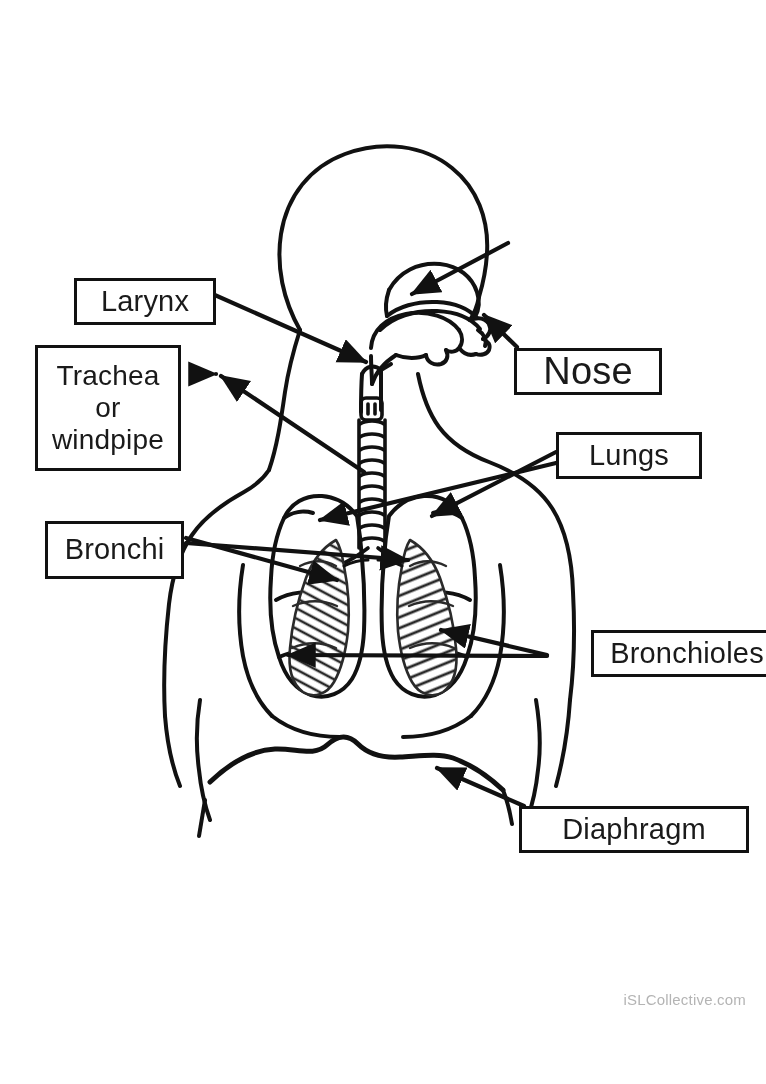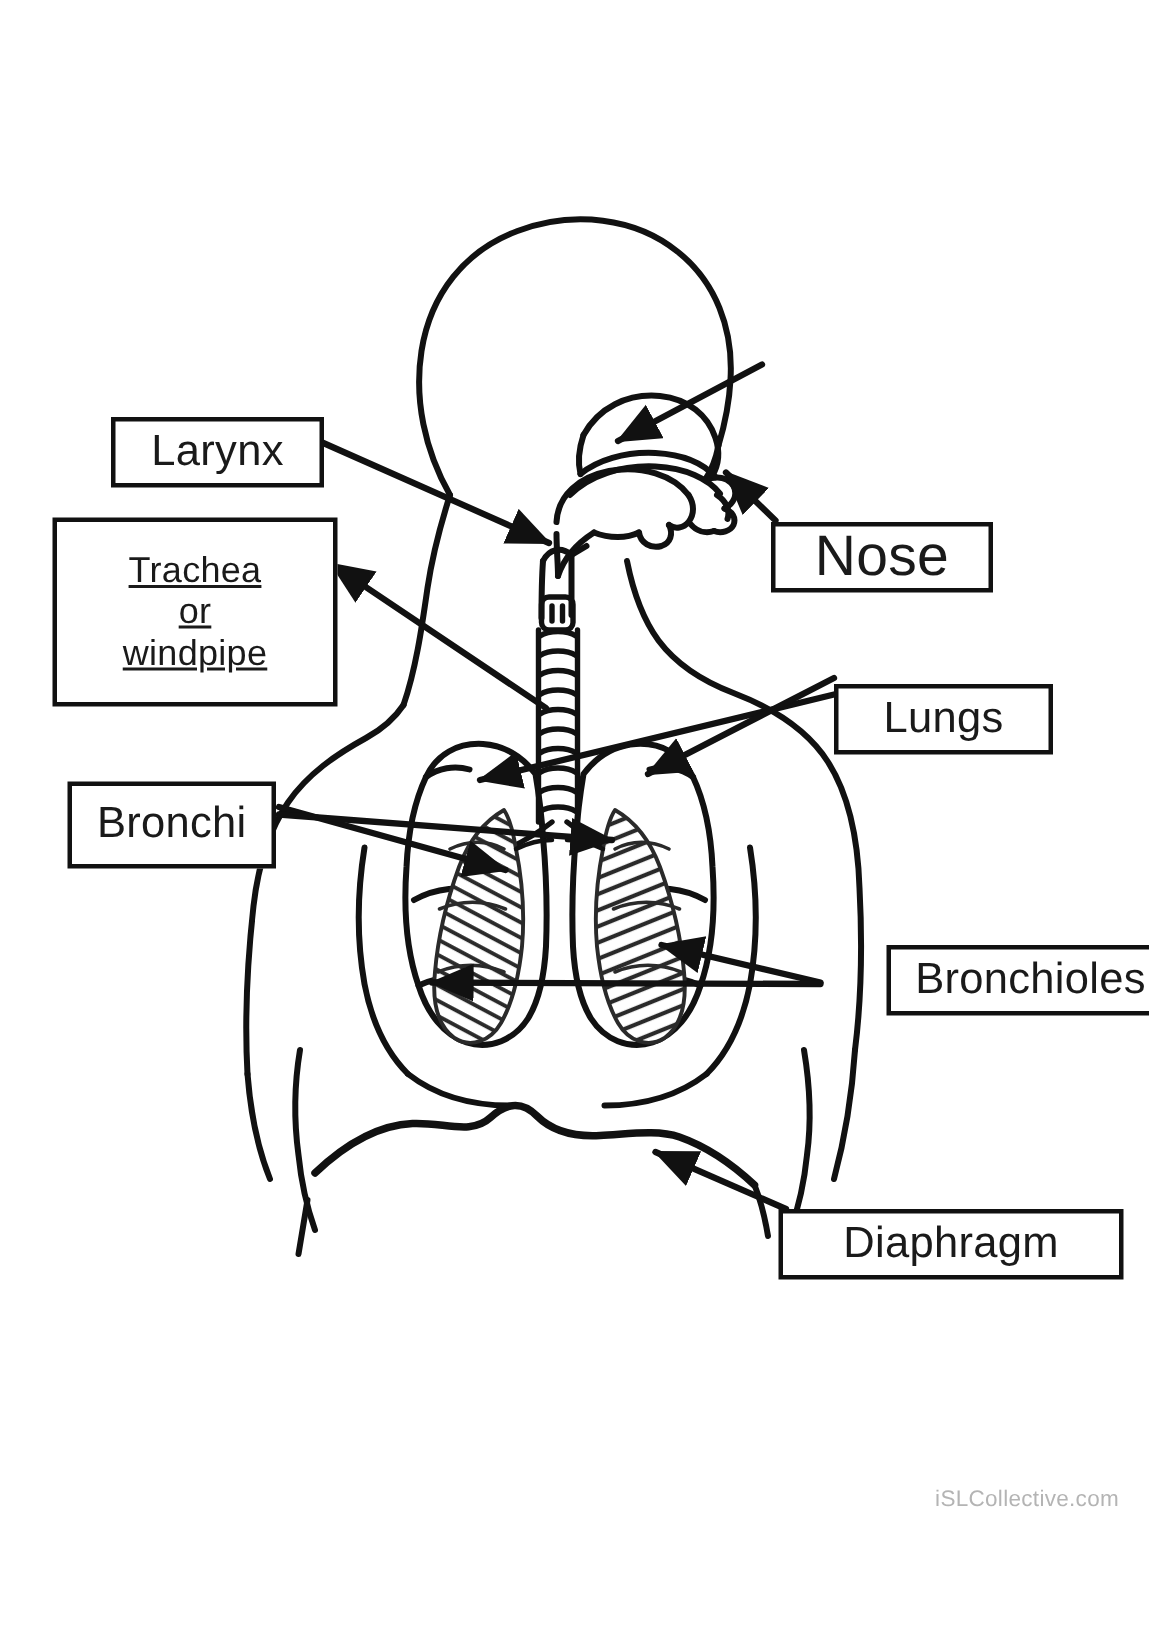--- a/index.html
+++ b/index.html
@@ -42,22 +42,22 @@
     font-weight: 400;
     letter-spacing: 0.2px;
     line-height: 1.14;
     z-index: 5;
   }
   .label-box span { display: block; white-space: pre-line; }
 
   #label-pharynx   { left: 502px; top: 192px; width: 142px; height: 47px; font-size: 29px; }
   #label-larynx    { left: 74px;  top: 261px; width: 142px; height: 47px; font-size: 29px; margin-top: 17px; }
   #label-nose      { left: 514px; top: 348px; width: 148px; height: 47px; font-size: 38px; }
-  #label-trachea   { left: 35px;  top: 345px; width: 190px; height: 126px; font-size: 24px; text-decoration: underline; }
-  #label-lungs     { left: 556px; top: 456px; width: 146px; height: 47px; font-size: 29px; }
+  #label-trachea   { left: 35px;  top: 345px; width: 146px; height: 126px; font-size: 28px; }
+  #label-lungs     { left: 556px; top: 432px; width: 146px; height: 47px; font-size: 29px; }
   #label-bronchi   { left: 45px;  top: 521px; width: 139px; height: 58px; font-size: 29px; }
   #label-bronchioles { left: 547px; top: 630px; width: 192px; height: 47px; font-size: 29px; margin-left: 44px; }
   #label-diaphragm { left: 519px; top: 806px; width: 230px; height: 47px; font-size: 29px; }
 
   #watermark {
     position: absolute;
     left: 0;
     top: 991px;
     width: 746px;
     text-align: right;

